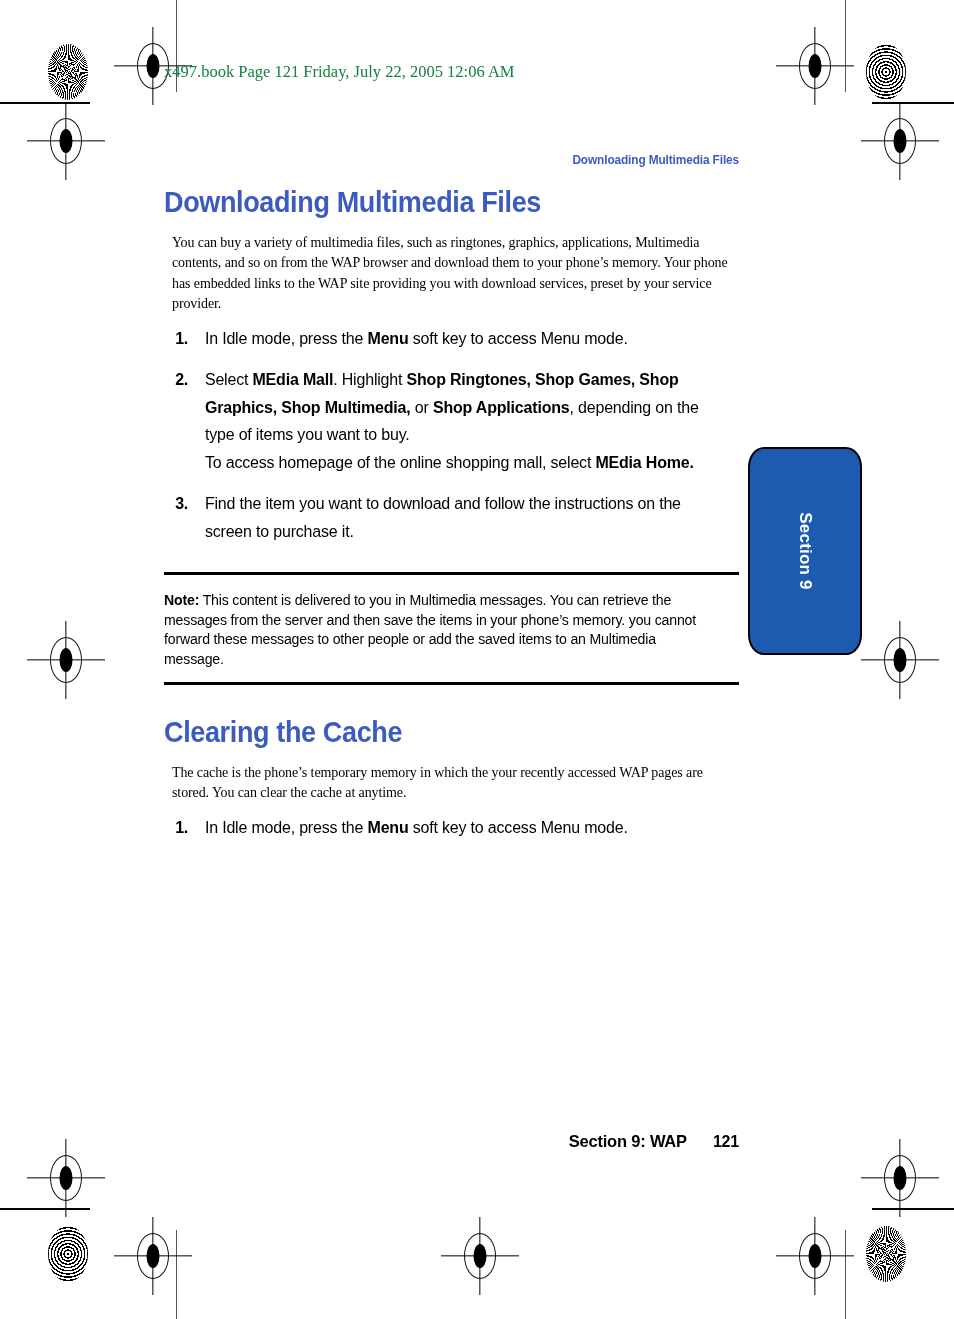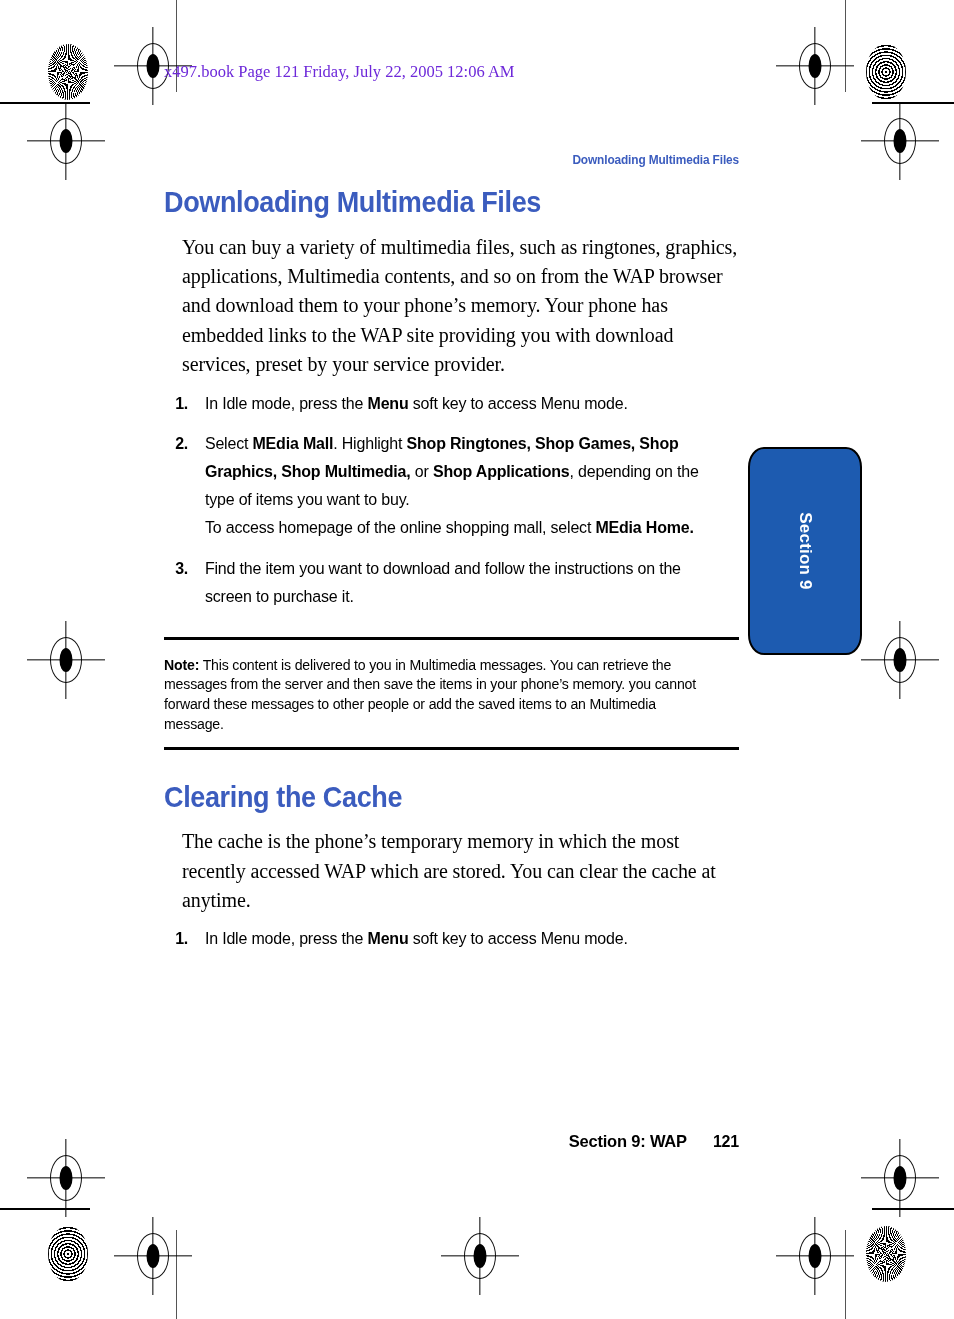--- a/index.html
+++ b/index.html
@@ -93,21 +93,21 @@
     position: absolute;
     height: 1.6px;
     background: #000;
   }
 
   
   #slug {
     position: absolute;
     font-family: "Liberation Serif", serif;
     font-size: 16.5px;
-    color: #6d28d9;
+    color: #15803d;
     white-space: nowrap;
   }
 
   
   #content {
     position: absolute;
     left: 164px;
     top: 152px;
     width: 575px;
   }
@@ -134,23 +134,23 @@
     transform: scaleX(0.9);
     transform-origin: left center;
     line-height: 1.12;
   }
   h1.sect-title.second {
     margin-top: 30px;
   }
 
   p.body-text {
     font-family: "Liberation Serif", serif;
-    font-size: 20px;
+    font-size: 14px;
     line-height: 1.47;
-    margin: 0 0 6px 18px;
+    margin: 0 0 6px 8px;
     letter-spacing: -0.1px;
     color: #000;
   }
 
   
   ol.steps {
     list-style: none;
     margin: 10px 0 0 0;
     padding: 0;
   }
@@ -346,21 +346,21 @@
         <li><span class="num">3.</span><span>Find the item you want to download and follow the instructions on the screen to purchase it.</span></li>
       </ol>
 
     <div class="note-box">
       <p>
         <b>Note:</b><span> This content is delivered to you in Multimedia messages. You can retrieve the messages from the server and then save the items in your phone’s memory. you cannot forward these messages to other people or add the saved items to an Multimedia message.</span>
       </p>
     </div>
 
     <h1 class="sect-title second">Clearing the Cache</h1>
-    <p class="body-text">The cache is the phone’s temporary memory in which the most recently accessed WAP which are stored. You can clear the cache at anytime.</p>
+    <p class="body-text">The cache is the phone’s temporary memory in which the your recently accessed WAP pages are stored. You can clear the cache at anytime.</p>
 
     <ol class="steps">
         <li><span class="num">1.</span><span>In Idle mode, press the </span><b>Menu</b><span> soft key to access Menu mode.</span></li>
       </ol>
 
   </div>
 
   <div id="footer">
     <span>Section 9: WAP</span><span class="pg">121</span>
   </div>

